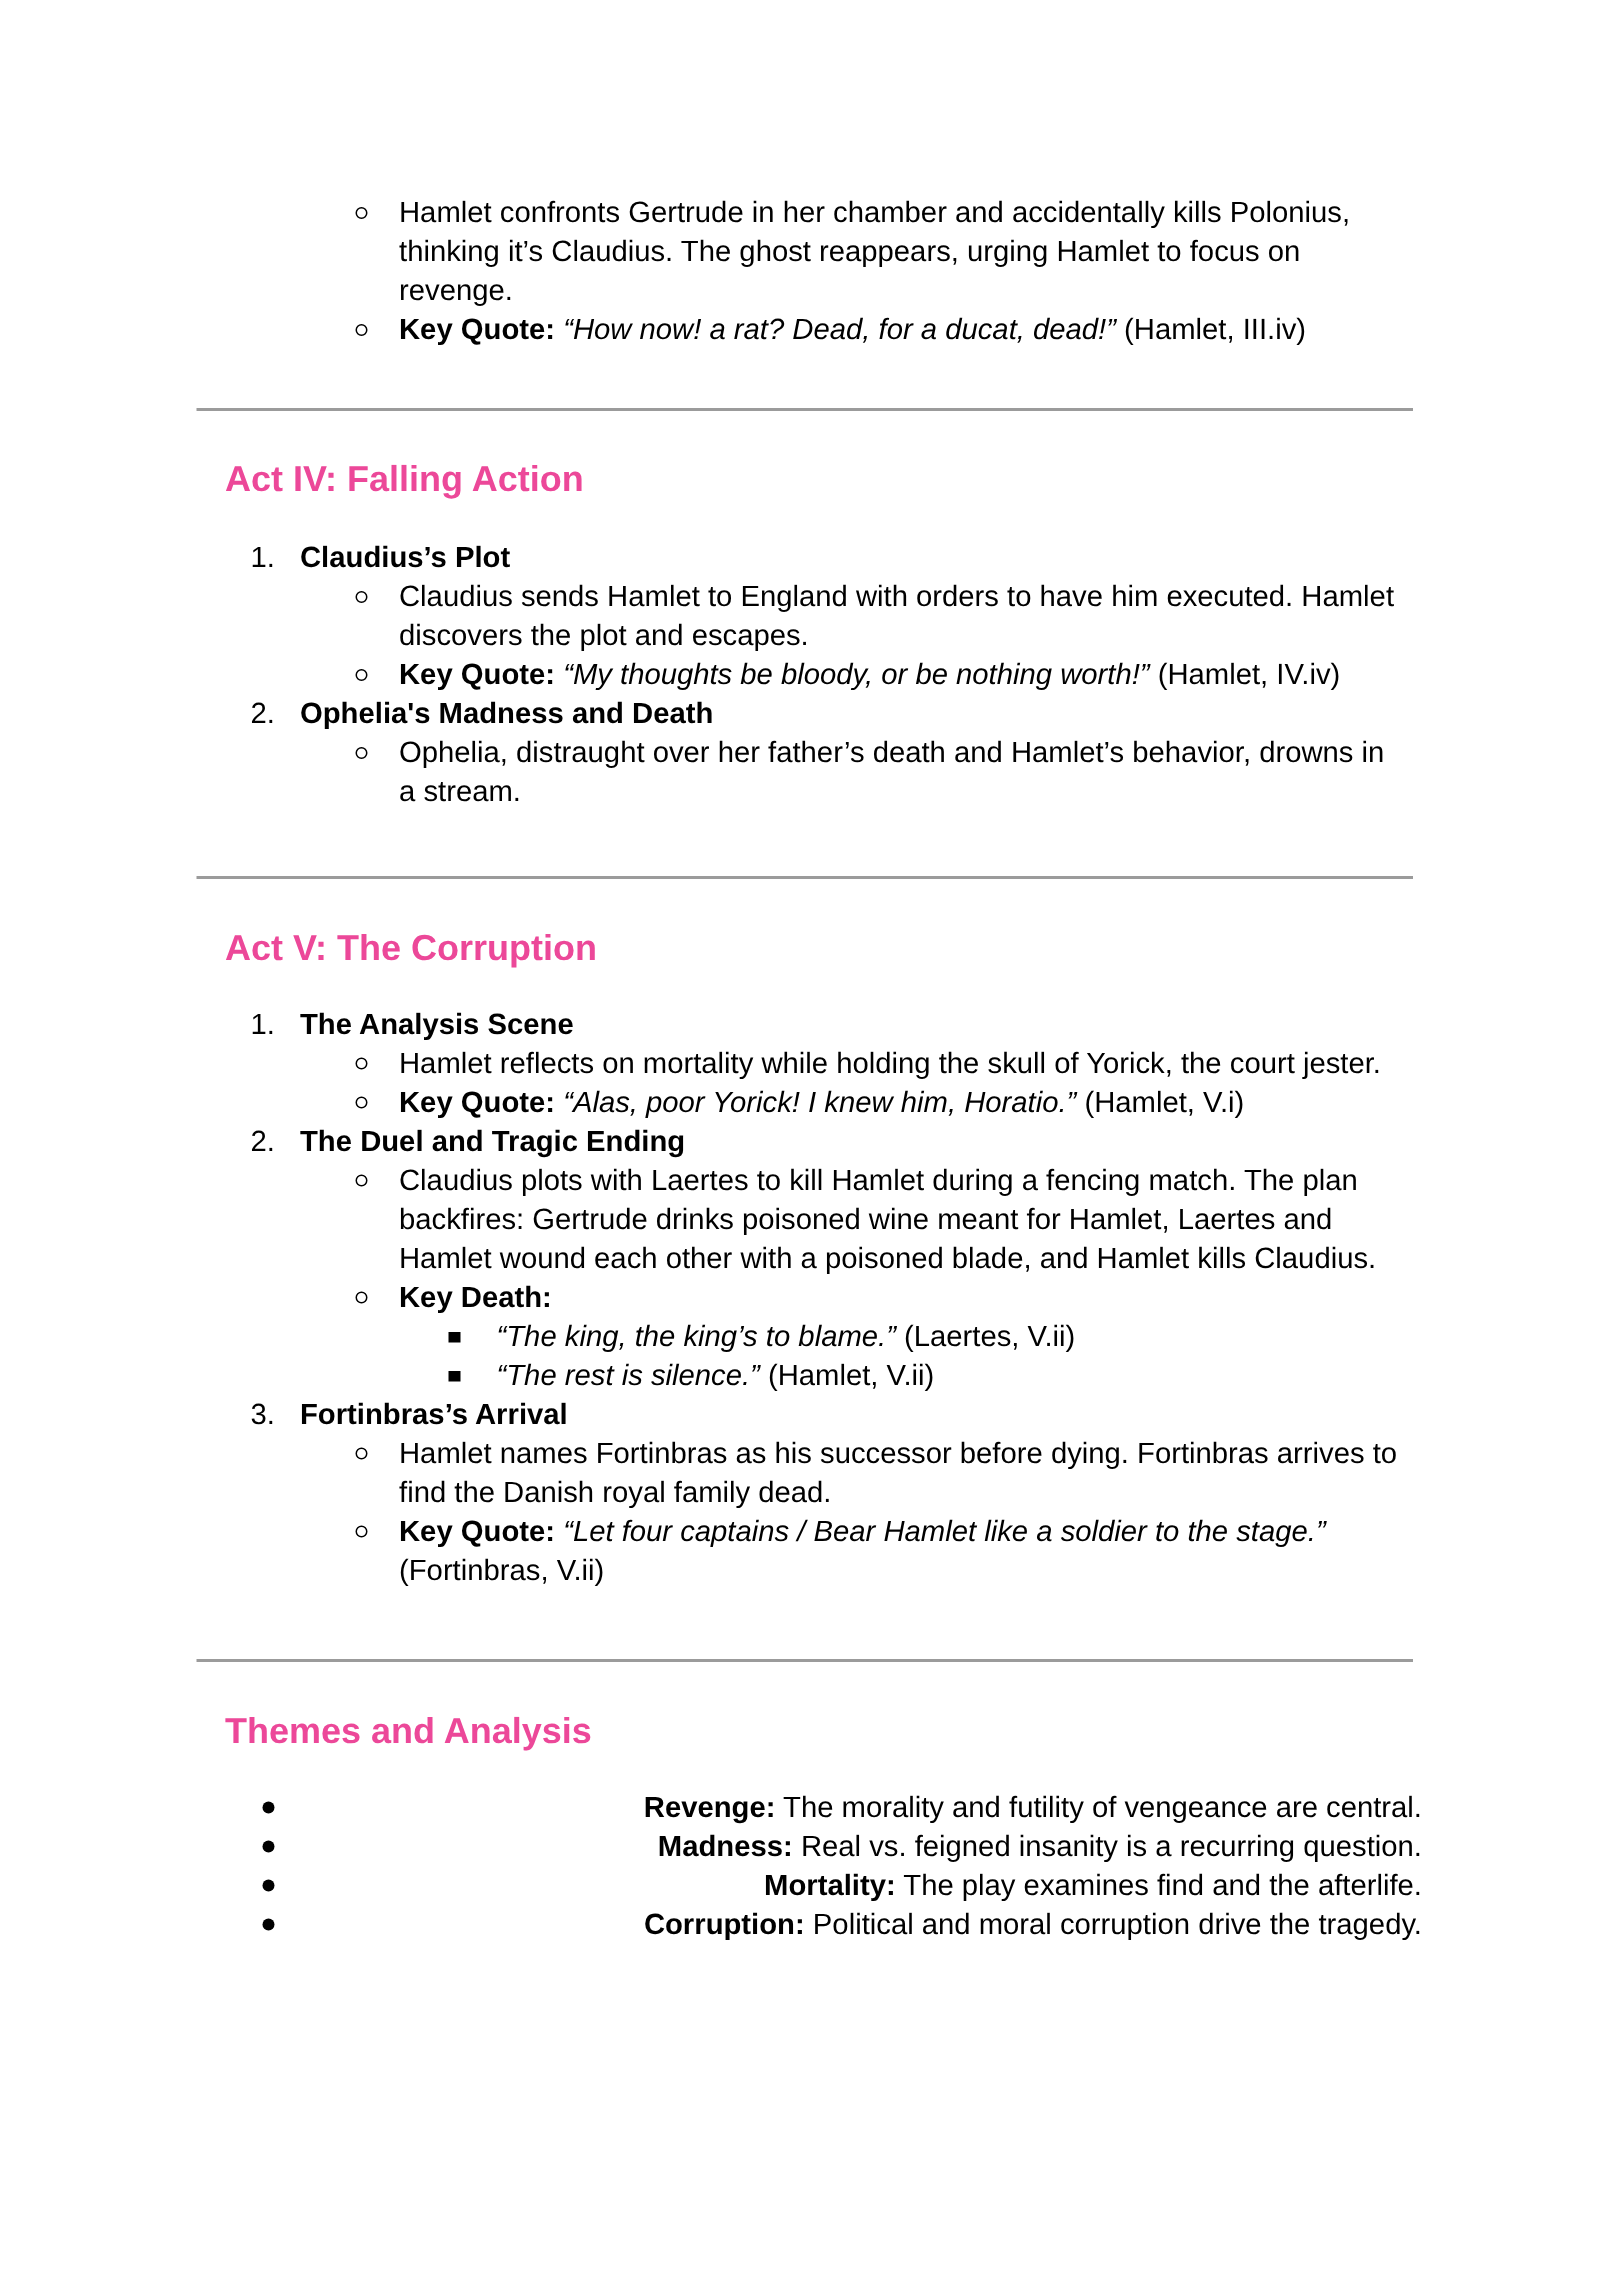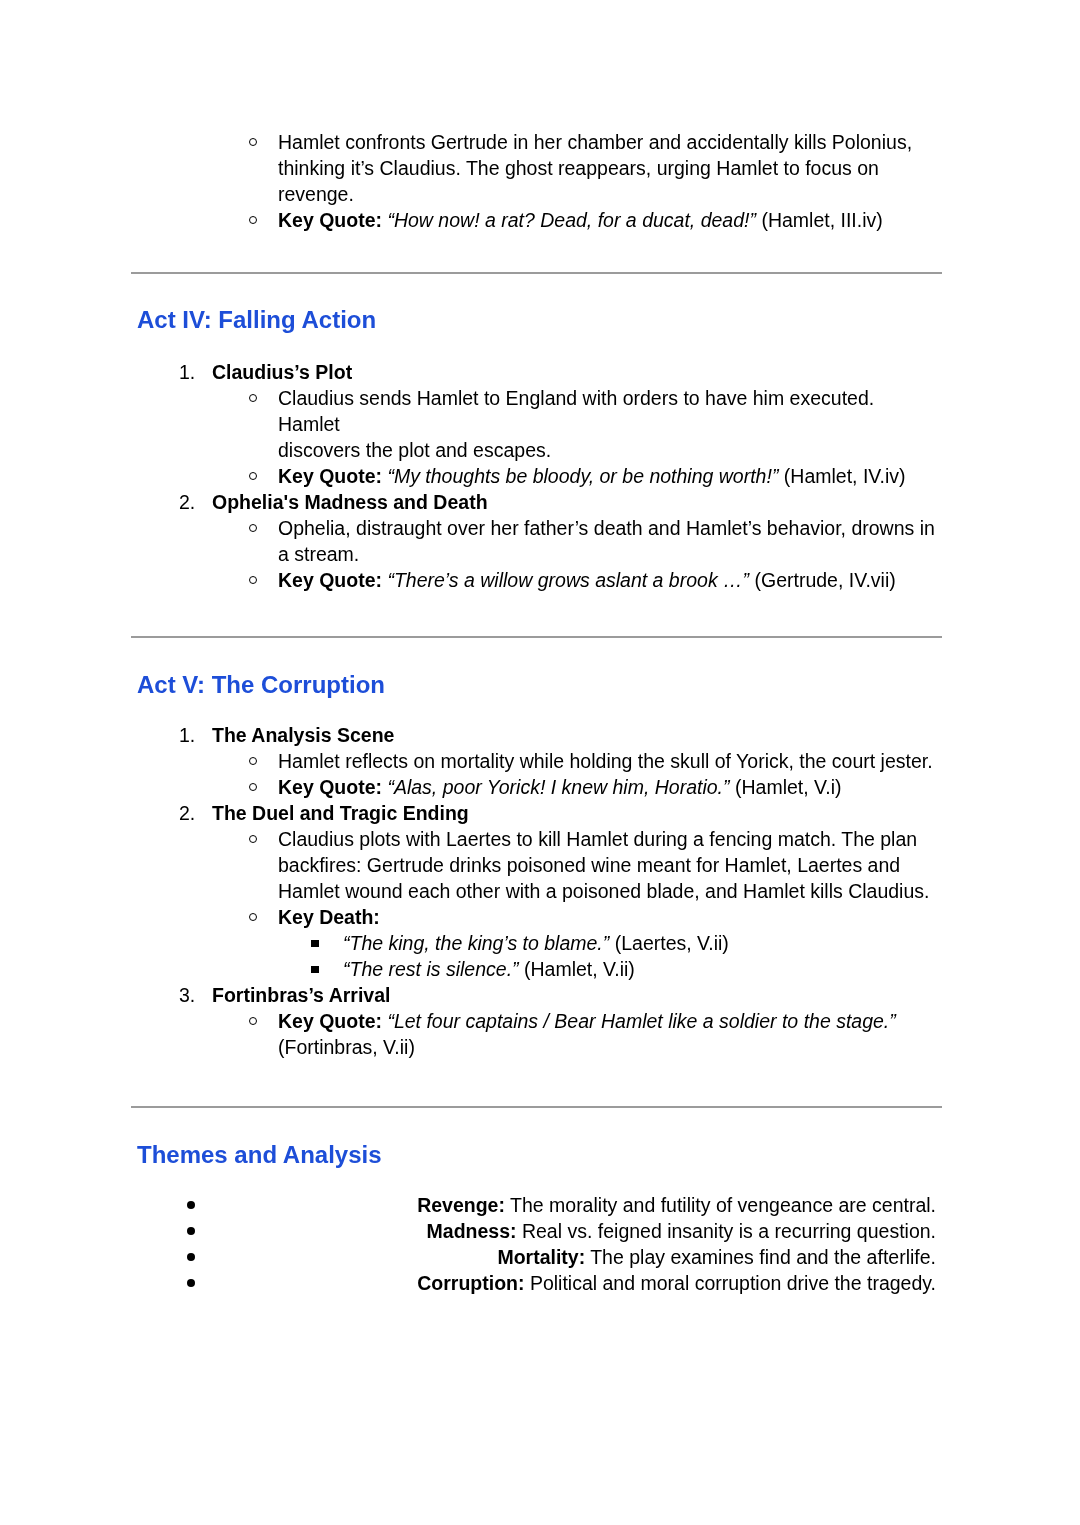--- a/index.html
+++ b/index.html
@@ -12,27 +12,27 @@
   .page {
     box-sizing: border-box;
     width: 1080px; height: 1525px;
     padding: 0 0 0 133px;
     background: #ffffff;
   }
   #doc { width: 819px; font-size: 19.5px; line-height: 26px; }
 
   .heading {
     font-size: 24px; line-height: 32px; font-weight: bold;
-    margin: 4px; color: #1d4ed8;
+    margin: 17px; color: #ec4899;
   }
   .hr {
     height: 2px; background: #9b9b9b;
     width: 811px; margin-left: -2px;
   }
-  .list { margin: 16px; }
+  .list { margin: 4px; }
   .li { position: relative; }
   .li-text { white-space: pre-wrap; }
   .b { font-weight: bold; }
   .i { font-style: italic; text-align: center; }
 
   
   .li-number { padding-left: 63px; }
   .marker-num { position: absolute; left: 30px; top: 0; font-weight: normal; }
 
   
@@ -83,36 +83,37 @@
       <div class="hr b1"></div>
       <h2 class="heading b2">Act IV: Falling Action</h2>
       <div class="list b3">
         <div class="li li-number"><span class="marker-num">1.</span><span class="li-text"><span class="b ">Claudius’s Plot</span></span></div>
         <div class="li li-circle"><span class="marker"></span><span class="li-text"><span class="">Claudius sends Hamlet to England with orders to have him executed. Hamlet
 discovers the plot and escapes.</span></span></div>
         <div class="li li-circle"><span class="marker"></span><span class="li-text"><span class="b ">Key Quote: </span><span class="i">“My thoughts be bloody, or be nothing worth!”</span><span class=""> (Hamlet, IV.iv)</span></span></div>
         <div class="li li-number"><span class="marker-num">2.</span><span class="li-text"><span class="b ">Ophelia's Madness and Death</span></span></div>
         <div class="li li-circle"><span class="marker"></span><span class="li-text"><span class="">Ophelia, distraught over her father’s death and Hamlet’s behavior, drowns in
 a stream.</span></span></div>
-        <div class="li li-circle"><span class="marker"></span><span class="li-text"><span class="b ">Key Quote: </span><span class="i">“There’s a willow grows aslant a brook …”</span><span class=""> (Gertrude, IV.vii)</span></span></div>
       </div>
       <div class="hr b4"></div>
       <h2 class="heading b5">Act V: The Corruption</h2>
       <div class="list b6">
         <div class="li li-number"><span class="marker-num">1.</span><span class="li-text"><span class="b ">The Analysis Scene</span></span></div>
         <div class="li li-circle"><span class="marker"></span><span class="li-text"><span class="">Hamlet reflects on mortality while holding the skull of Yorick, the court jester.</span></span></div>
         <div class="li li-circle"><span class="marker"></span><span class="li-text"><span class="b ">Key Quote: </span><span class="i">“Alas, poor Yorick! I knew him, Horatio.”</span><span class=""> (Hamlet, V.i)</span></span></div>
         <div class="li li-number"><span class="marker-num">2.</span><span class="li-text"><span class="b ">The Duel and Tragic Ending</span></span></div>
         <div class="li li-circle"><span class="marker"></span><span class="li-text"><span class="">Claudius plots with Laertes to kill Hamlet during a fencing match. The plan
 backfires: Gertrude drinks poisoned wine meant for Hamlet, Laertes and
 Hamlet wound each other with a poisoned blade, and Hamlet kills Claudius.</span></span></div>
         <div class="li li-circle"><span class="marker"></span><span class="li-text"><span class="b ">Key Death:</span></span></div>
         <div class="li li-square"><span class="marker"></span><span class="li-text"><span class="i">“The king, the king’s to blame.”</span><span class=""> (Laertes, V.ii)</span></span></div>
         <div class="li li-square"><span class="marker"></span><span class="li-text"><span class="i">“The rest is silence.”</span><span class=""> (Hamlet, V.ii)</span></span></div>
         <div class="li li-number"><span class="marker-num">3.</span><span class="li-text"><span class="b ">Fortinbras’s Arrival</span></span></div>
+        <div class="li li-circle"><span class="marker"></span><span class="li-text"><span class="">Hamlet names Fortinbras as his successor before dying. Fortinbras arrives to
+find the Danish royal family dead.</span></span></div>
         <div class="li li-circle"><span class="marker"></span><span class="li-text"><span class="b ">Key Quote: </span><span class="i">“Let four captains / Bear Hamlet like a soldier to the stage.”</span><span class="">
 (Fortinbras, V.ii)</span></span></div>
       </div>
       <div class="hr b7"></div>
       <h2 class="heading b8">Themes and Analysis</h2>
       <div class="list b9">
         <div class="li li-disc"><span class="marker"></span><span class="li-text"><span class="b ">Revenge:</span><span class=""> The morality and futility of vengeance are central.</span></span></div>
         <div class="li li-disc"><span class="marker"></span><span class="li-text"><span class="b ">Madness:</span><span class=""> Real vs. feigned insanity is a recurring question.</span></span></div>
         <div class="li li-disc"><span class="marker"></span><span class="li-text"><span class="b ">Mortality:</span><span class=""> The play examines find and the afterlife.</span></span></div>
         <div class="li li-disc"><span class="marker"></span><span class="li-text"><span class="b ">Corruption:</span><span class=""> Political and moral corruption drive the tragedy.</span></span></div>

